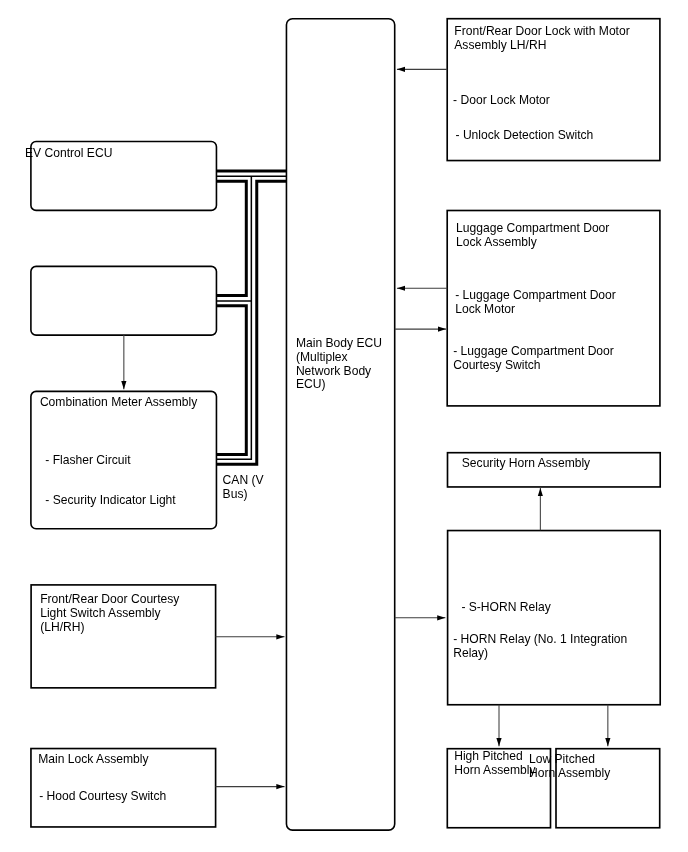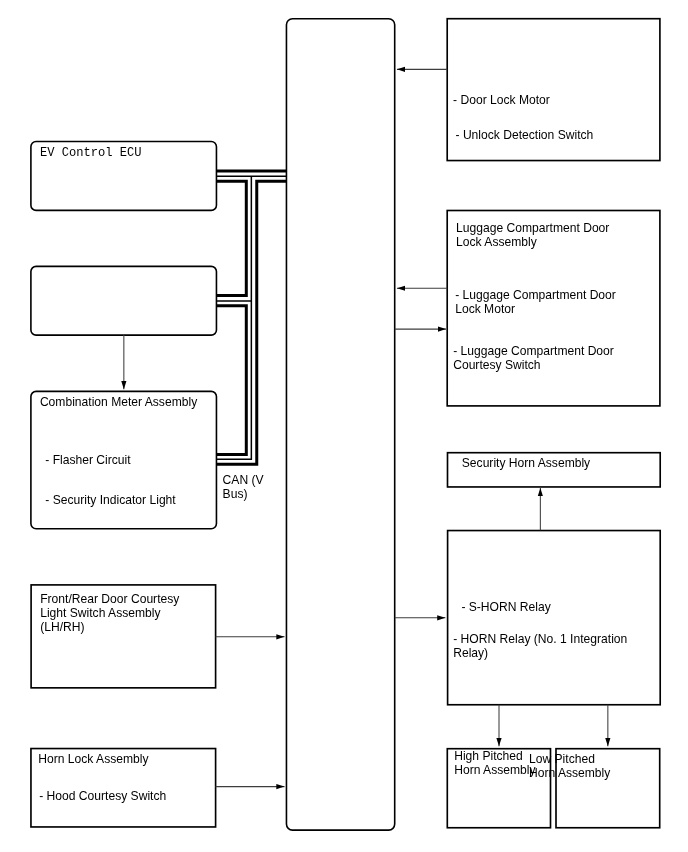--- a/index.html
+++ b/index.html
@@ -55,38 +55,44 @@
       <path d="M394.8,617.8 L445.4,617.8" marker-end="url(#ah)"></path>
       <path d="M215.6,636.8 L284.5,636.8" marker-end="url(#ah)"></path>
       <path d="M215.6,786.6 L284.5,786.6" marker-end="url(#ah)"></path>
       <path d="M123.85,335.1 L123.85,389.3" marker-end="url(#ah)"></path>
       <path d="M540.35,530.3 L540.35,488.1" marker-end="url(#ah)"></path>
       <path d="M499.0,704.8 L499.0,746.2" marker-end="url(#ah)"></path>
       <path d="M607.85,704.8 L607.85,746.2" marker-end="url(#ah)"></path>
     </g>
   </svg>
 
-  <div class="txt" style="left:40px;top:146.0px;font-family:Liberation Mono, monospace;">EV Control ECU</div>
+  <div class="txt" style="left:25px;top:146.0px;">EV Control ECU</div>
 
 
   <div class="txt" style="left:39.9px;top:395px;">Combination Meter Assembly</div>
   <div class="txt" style="left:45.3px;top:453.1px;">- Flasher Circuit</div>
   <div class="txt" style="left:45.3px;top:492.7px;">- Security Indicator Light</div>
 
   <div class="txt" style="left:40.2px;top:591.8px;">Front/Rear Door Courtesy
 Light Switch Assembly
 (LH/RH)</div>
 
-  <div class="txt" style="left:38.3px;top:752.0px;">Horn Lock Assembly</div>
+  <div class="txt" style="left:38.3px;top:752.0px;">Main Lock Assembly</div>
   <div class="txt" style="left:39.2px;top:788.8px;text-align:center;">- Hood Courtesy Switch</div>
 
+  <div class="txt" style="left:295.9px;top:337.0px;line-height:13.8px;">Main Body ECU
+(Multiplex
+Network Body
+ECU)</div>
 
   <div class="txt" style="left:222.6px;top:472.7px;">CAN (V
 Bus)</div>
 
+  <div class="txt" style="left:454.3px;top:23.9px;">Front/Rear Door Lock with Motor
+Assembly LH/RH</div>
   <div class="txt" style="left:453.1px;top:93.2px;">- Door Lock Motor</div>
   <div class="txt" style="left:455.5px;top:127.9px;">- Unlock Detection Switch</div>
 
   <div class="txt" style="left:456.1px;top:220.9px;">Luggage Compartment Door
 Lock Assembly</div>
   <div class="txt" style="left:455.2px;top:287.8px;">- Luggage Compartment Door
 Lock Motor</div>
   <div class="txt" style="left:453.2px;top:344.1px;">- Luggage Compartment Door
 Courtesy Switch</div>
 

